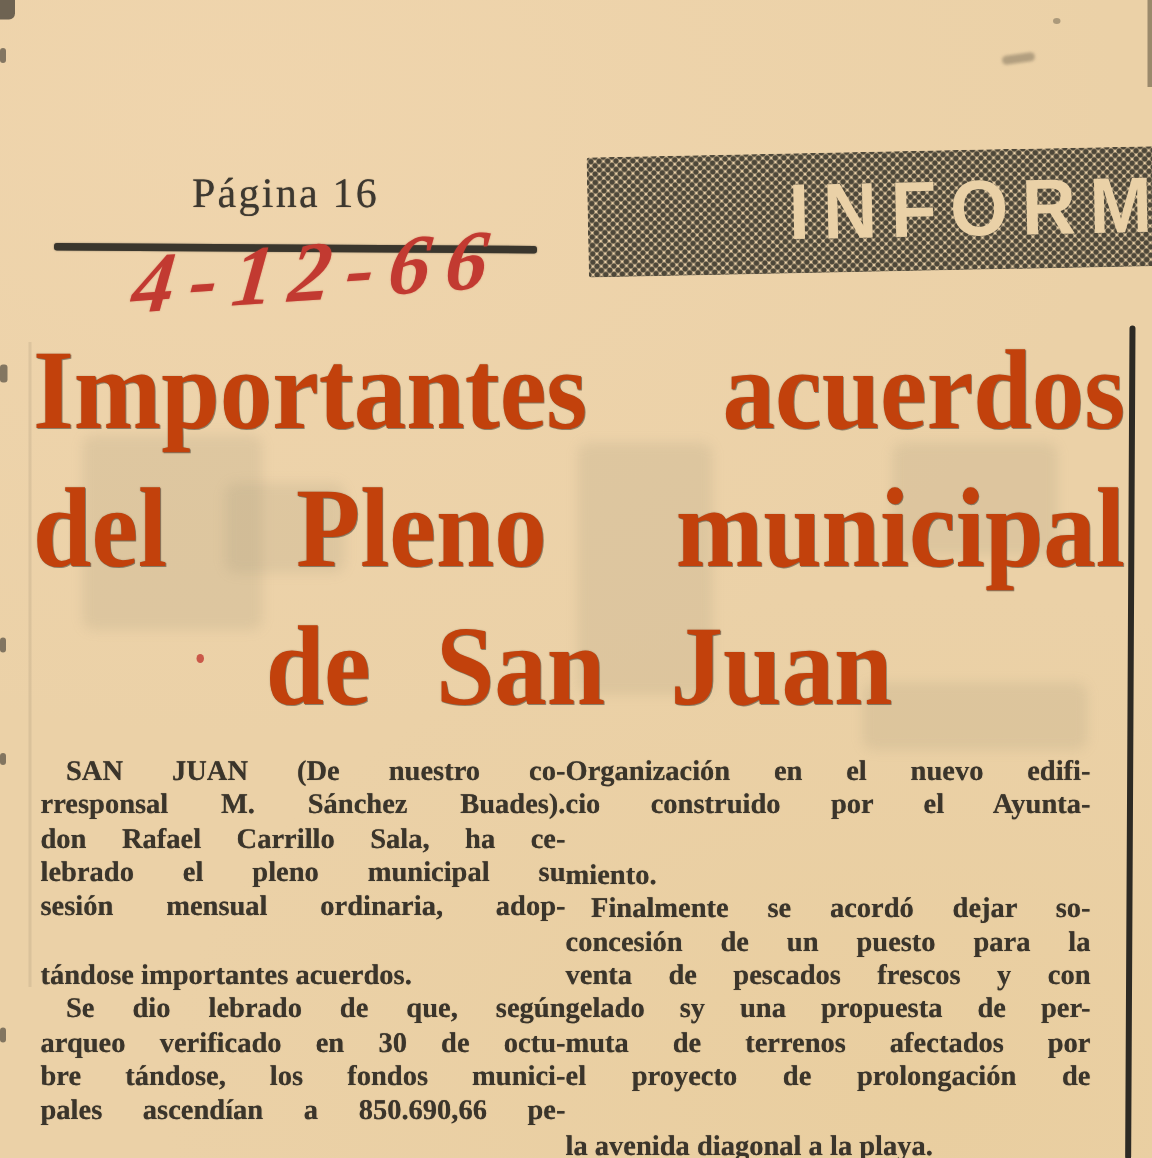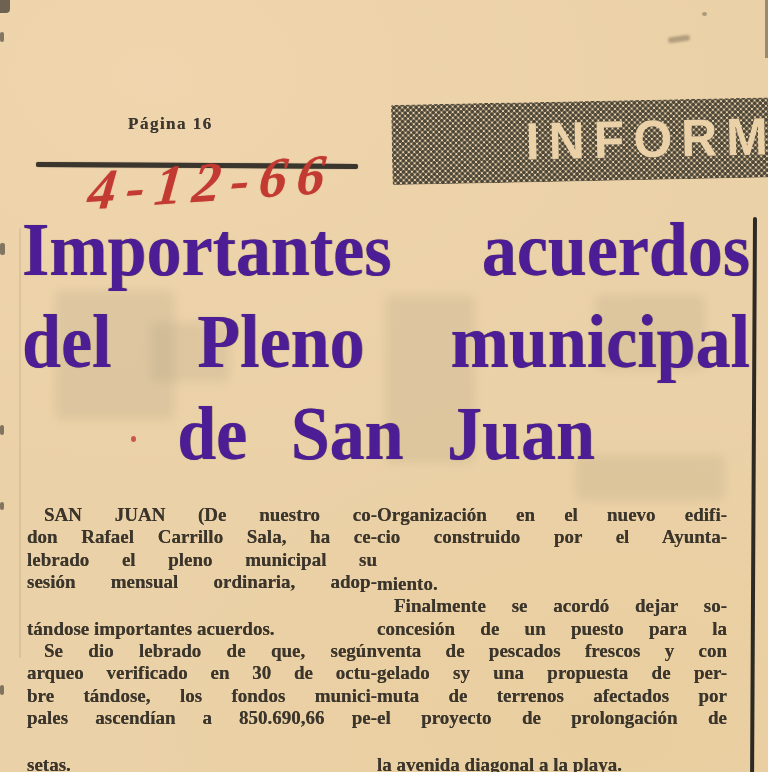--- a/index.html
+++ b/index.html
@@ -8,21 +8,21 @@
     background:
       radial-gradient(130% 90% at 20% 10%, rgba(243,216,178,.55) 0%, rgba(243,216,178,0) 60%),
       radial-gradient(120% 80% at 80% 95%, rgba(231,203,152,.5) 0%, rgba(231,203,152,0) 55%),
       #ebd1a7;
     font-family:"Liberation Serif","DejaVu Serif",serif;
     -webkit-font-smoothing:antialiased;
   }
   .abs{position:absolute;}
   
   #page-label{
-    left:128px;top:114px;font-size:17px;font-weight:700;color:#3d3830;
+    left:128px;top:114px;font-size:28px;font-weight:400;color:#3d3830;
     letter-spacing:1.5px;text-shadow:0 0 .6px rgba(61,56,48,.8);
   }
   #header-rule{
     left:36px;top:163px;width:322px;height:5px;background:#3a362d;
     transform:rotate(.35deg);border-radius:2px;
     box-shadow:0 0 1px rgba(58,54,45,.7);
   }
   #handwritten-date{
     left:92px;top:158px;font-size:56px;font-style:italic;font-weight:600;
     color:#c23a31;letter-spacing:10px;
@@ -42,21 +42,21 @@
     overflow:hidden;
   }
   #banner-text{
     position:absolute;left:134px;top:13px;
     font-family:"Liberation Sans","DejaVu Sans",sans-serif;
     font-weight:700;font-size:50px;line-height:50px;letter-spacing:9px;
     color:#ead1a7;white-space:nowrap;
     transform:scaleY(1.05);transform-origin:top left;
   }
   
-  #headline{left:22px;top:200px;width:728px;color:#4c1d95;}
+  #headline{left:22px;top:212px;width:728px;color:#c2410c;}
   .h-line{
     position:relative;font-size:70px;font-weight:700;line-height:92px;height:92px;
     transform:scaleY(1.08);transform-origin:center top;
     text-shadow:.6px .6px 0 rgba(44,40,33,.45), 0 0 1px rgba(44,40,33,.35);
     white-space:nowrap;
   }
   .h-just{display:flex;justify-content:space-between;}
   .h-center{text-align:center;word-spacing:26px;}
   
   #article-body{
@@ -114,20 +114,21 @@
       <span>del</span>
       <span>Pleno</span>
       <span>municipal</span>
     </div>
     <div class="h-line h-center">de San Juan</div>
   </div>
 
 <div class="abs" id="article-body">
     <div class="col">
       <div class="bl ind">SAN JUAN (De nuestro co-</div>
+      <div class="bl">rresponsal M. Sánchez Buades).</div>
       <div class="bl">don Rafael Carrillo Sala, ha ce-</div>
       <div class="bl">lebrado el pleno municipal su</div>
       <div class="bl">sesión mensual ordinaria, adop-</div>
       <div class="bl last">tándose importantes acuerdos.</div>
       <div class="bl ind">Se dio lebrado de que, según</div>
       <div class="bl">arqueo verificado en 30 de octu-</div>
       <div class="bl">bre tándose, los fondos munici-</div>
       <div class="bl">pales ascendían a 850.690,66 pe-</div>
       <div class="bl last">setas.</div>
     </div>

